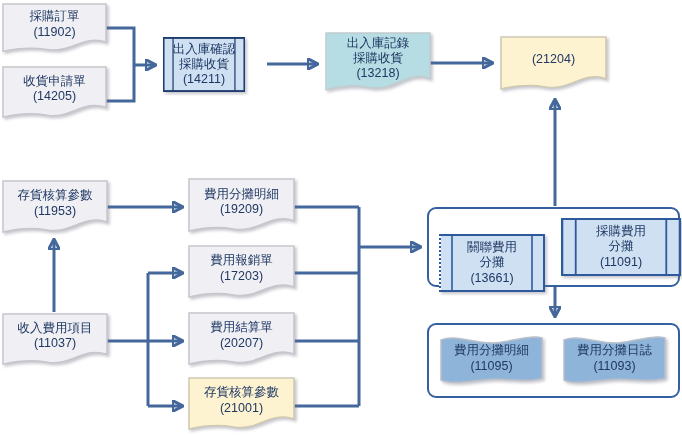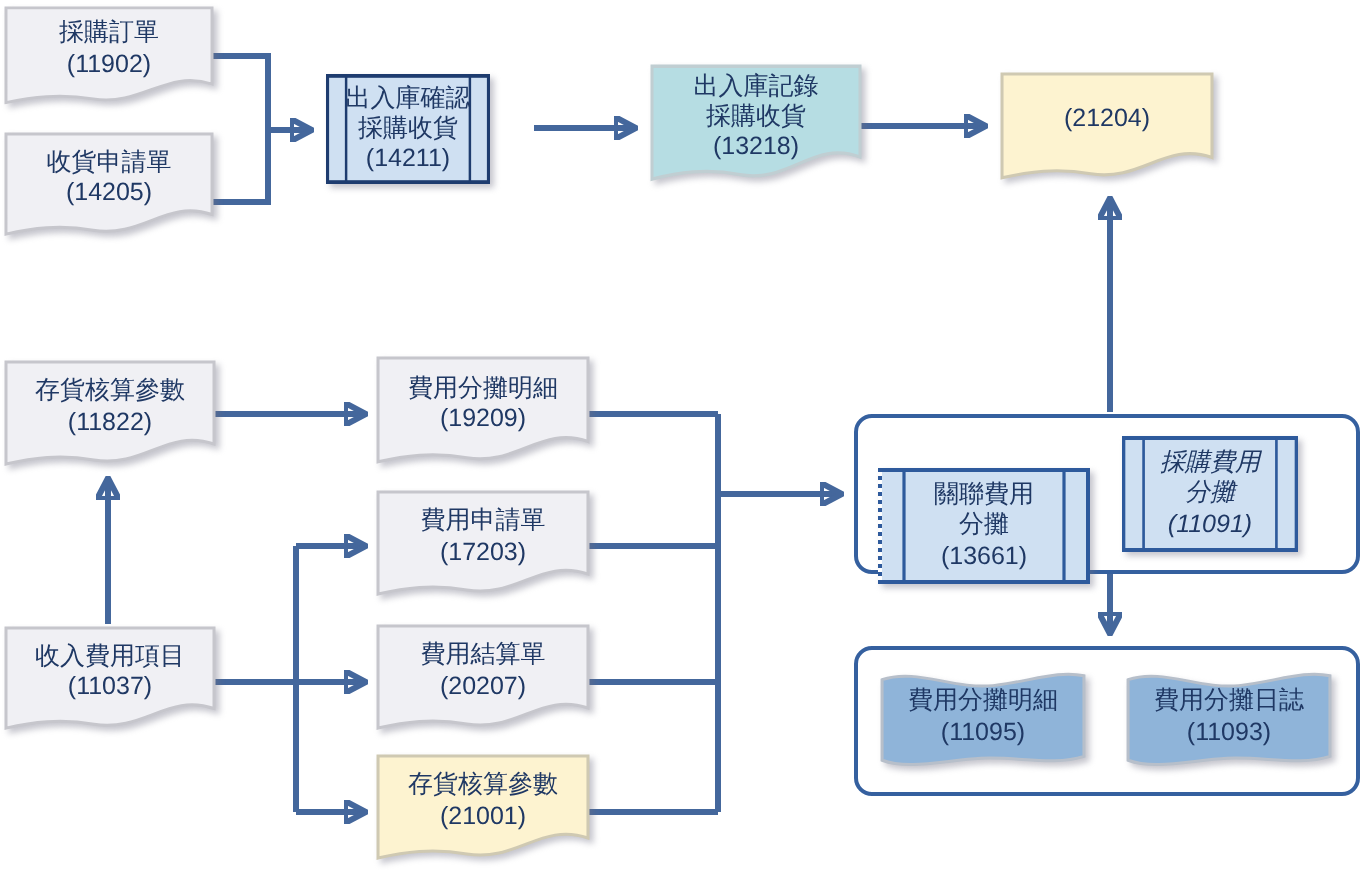--- a/index.html
+++ b/index.html
@@ -99,42 +99,42 @@
     <svg viewBox="0 0 106 56" preserveAspectRatio="none">
         <path class="shape-yellow" d="M1,1 L105,1 L105,42 C82,34 70,54 45,50 C28,47 14,49 1,52 Z"></path>
       </svg>
     <div class="txt"><span>(21204)</span></div>
   </div>
 
   <div class="node doc" style="left:2px;top:180px;width:106px;height:56px;">
     <svg viewBox="0 0 106 56" preserveAspectRatio="none">
         <path class="shape-white" d="M1,1 L105,1 L105,42 C82,34 70,54 45,50 C28,47 14,49 1,52 Z"></path>
       </svg>
-    <div class="txt"><span>存貨核算參數</span><span>(11822)</span></div>
+    <div class="txt"><span>存貨核算參數</span><span>(11953)</span></div>
   </div>
 
   <div class="node doc" style="left:188px;top:178px;width:107px;height:57px;">
     <svg viewBox="0 0 106 56" preserveAspectRatio="none">
         <path class="shape-white" d="M1,1 L105,1 L105,42 C82,34 70,54 45,50 C28,47 14,49 1,52 Z"></path>
       </svg>
     <div class="txt"><span>費用分攤明細</span><span>(19209)</span></div>
   </div>
 
   <div class="node doc" style="left:2px;top:313px;width:106px;height:55px;">
     <svg viewBox="0 0 106 56" preserveAspectRatio="none">
         <path class="shape-white" d="M1,1 L105,1 L105,42 C82,34 70,54 45,50 C28,47 14,49 1,52 Z"></path>
       </svg>
     <div class="txt"><span>收入費用項目</span><span>(11037)</span></div>
   </div>
 
   <div class="node doc" style="left:188px;top:245px;width:107px;height:56px;">
     <svg viewBox="0 0 106 56" preserveAspectRatio="none">
         <path class="shape-white" d="M1,1 L105,1 L105,42 C82,34 70,54 45,50 C28,47 14,49 1,52 Z"></path>
       </svg>
-    <div class="txt"><span>費用申請單</span><span>(17203)</span></div>
+    <div class="txt"><span>費用報銷單</span><span>(17203)</span></div>
   </div>
 
   <div class="node doc" style="left:188px;top:312px;width:107px;height:56px;">
     <svg viewBox="0 0 106 56" preserveAspectRatio="none">
         <path class="shape-white" d="M1,1 L105,1 L105,42 C82,34 70,54 45,50 C28,47 14,49 1,52 Z"></path>
       </svg>
     <div class="txt"><span>費用結算單</span><span>(20207)</span></div>
   </div>
 
   <div class="node doc" style="left:188px;top:377px;width:107px;height:56px;">
@@ -148,21 +148,21 @@
     <svg viewBox="0 0 106 58" preserveAspectRatio="none">
       <rect class="pp-fill light" x="1" y="1" width="104" height="56"></rect>
       <line class="pp-line light" x1="13" y1="1" x2="13" y2="57"></line>
       <line class="pp-line light" x1="93" y1="1" x2="93" y2="57"></line>
       <line x1="1" y1="2" x2="1" y2="56" stroke="#ffffff" stroke-width="2" stroke-dasharray="2,2"></line>
     </svg>
     <div class="txt"><span>關聯費用
 分攤</span><span>(13661)</span></div>
   </div>
 
-  <div class="node pp" style="left:561px;top:218px;width:88px;height:58px;font-style:italic;">
+  <div class="node pp" style="left:561px;top:218px;width:120px;height:58px;">
     <svg viewBox="0 0 106 58" preserveAspectRatio="none">
       <rect class="pp-fill light" x="1" y="1" width="104" height="56"></rect>
       <line class="pp-line light" x1="13" y1="1" x2="13" y2="57"></line>
       <line class="pp-line light" x1="93" y1="1" x2="93" y2="57"></line>
     </svg>
     <div class="txt"><span>採購費用
 分攤</span><span>(11091)</span></div>
   </div>
 
   <div class="node flag" style="left:438px;top:332px;width:107px;height:55px;">

